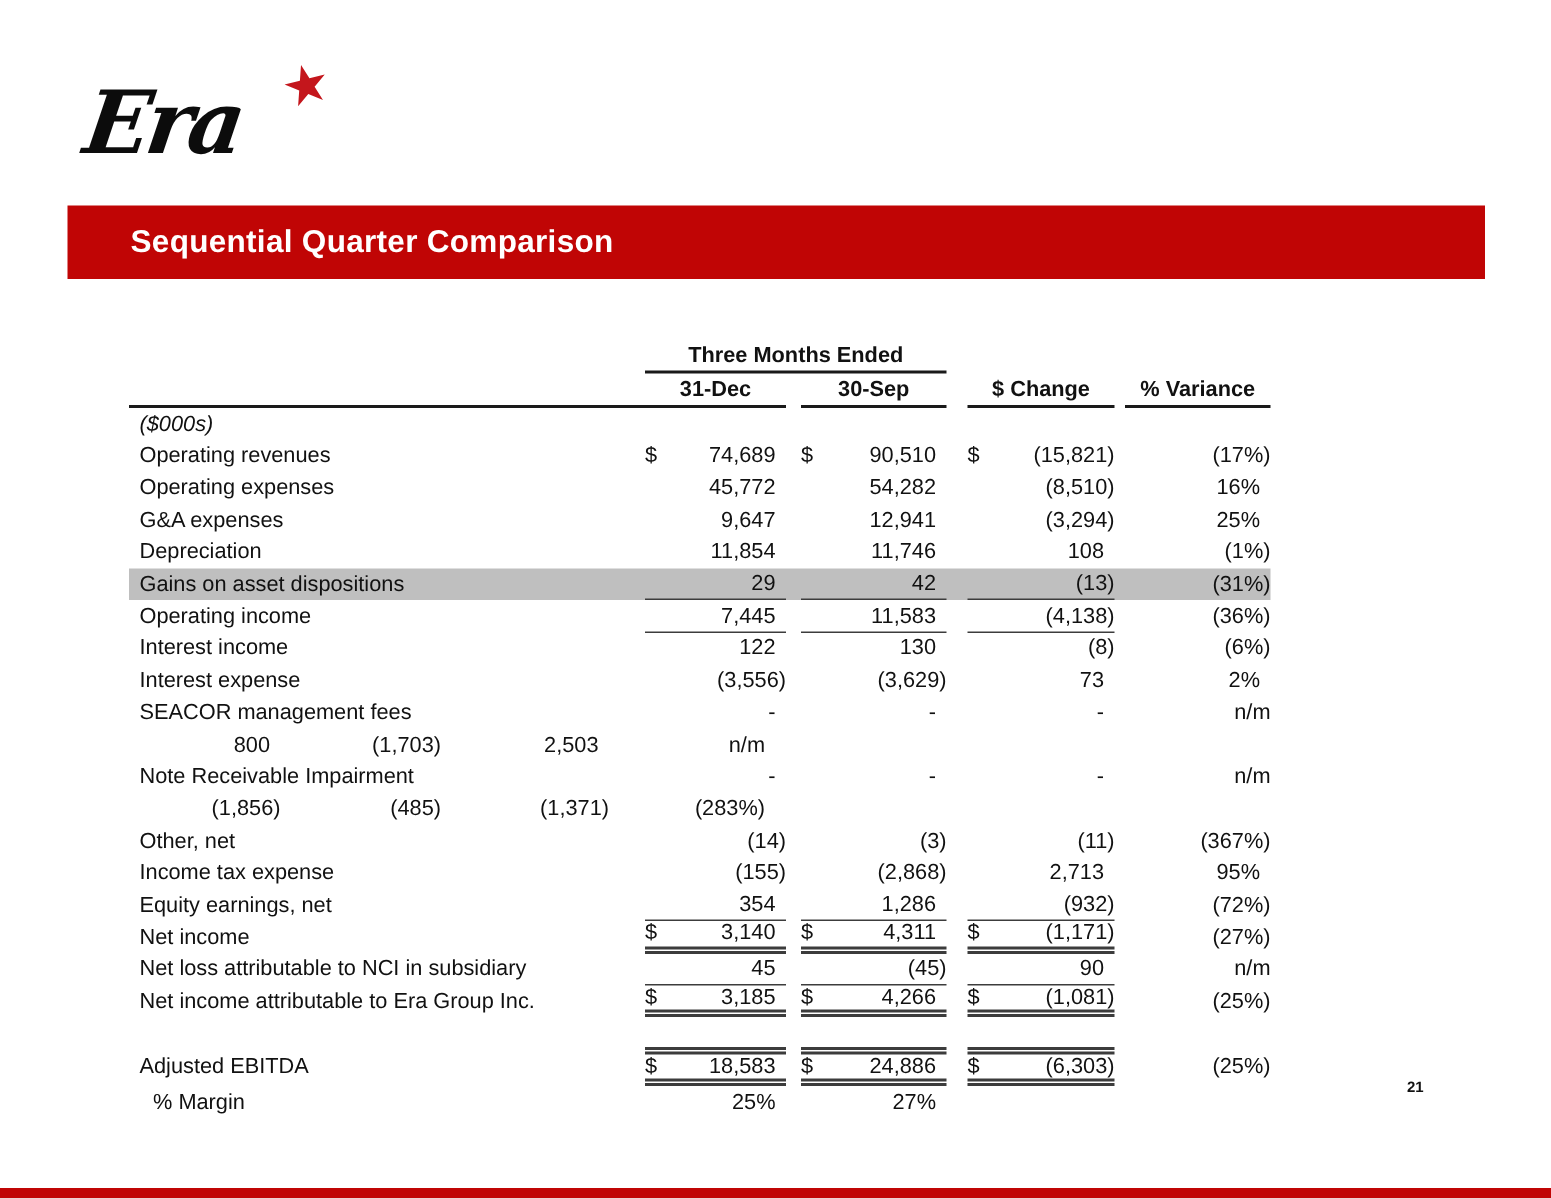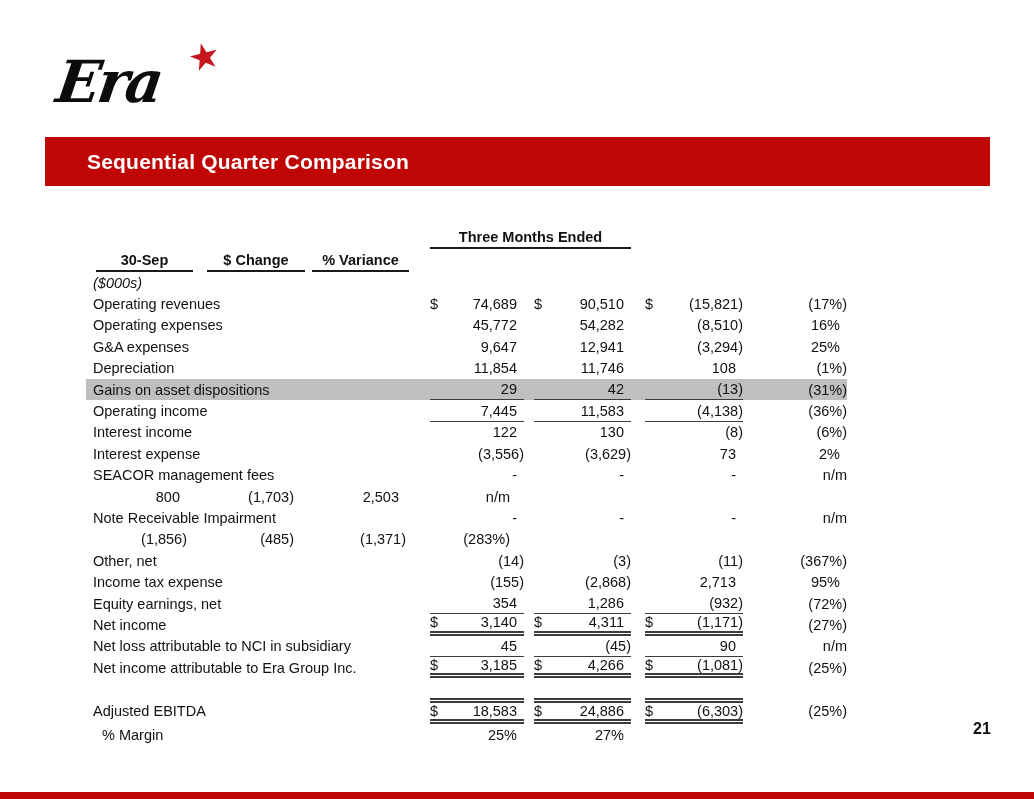--- a/index.html
+++ b/index.html
@@ -52,21 +52,21 @@
   .group-row{display:flex;height:23px;}
   .group-span{
     margin-left:344px;width:201px;text-align:center;font-weight:bold;
     border-bottom:2px solid var(--hline);display:flex;align-items:center;justify-content:center;
   }
   .header-row{display:flex;height:23px;font-weight:bold;}
   .combo{width:438px;border-bottom:2px solid var(--hline);display:flex;}
   .combo .h1{margin-left:344px;width:94px;text-align:center;display:flex;align-items:center;justify-content:center;}
   .header-row .in{justify-content:center;border-bottom:2px solid var(--hline);}
   
-  .page-num{position:absolute;left:938px;top:720px;font-weight:bold;font-size:16px;margin-left:35px;}
+  .page-num{position:absolute;left:938px;top:720px;font-weight:bold;font-size:10px;}
   .footer-bar{position:absolute;left:0;bottom:0;width:1034px;height:7px;background:var(--red);}
 </style>
 </head>
 <body>
 
 <div class="slide">
 
   <div class="logo">
     <span class="logo-text">Era</span>
     <span class="logo-star">★</span>
@@ -74,20 +74,23 @@
 
   <div class="banner">
     <div class="banner-title">Sequential Quarter Comparison</div>
   </div>
 
   <div class="table-wrap">
     <div class="group-row">
       <div class="group-span">Three Months Ended</div>
     </div>
     <div class="header-row">
+      <div class="combo">
+        <div class="h1">31-Dec</div>
+      </div>
       <div class="cell c2">
         <div class="in">30-Sep</div>
       </div>
       <div class="cell c3">
         <div class="in">$ Change</div>
       </div>
       <div class="cell c4">
         <div class="in">% Variance</div>
       </div>
     </div>

